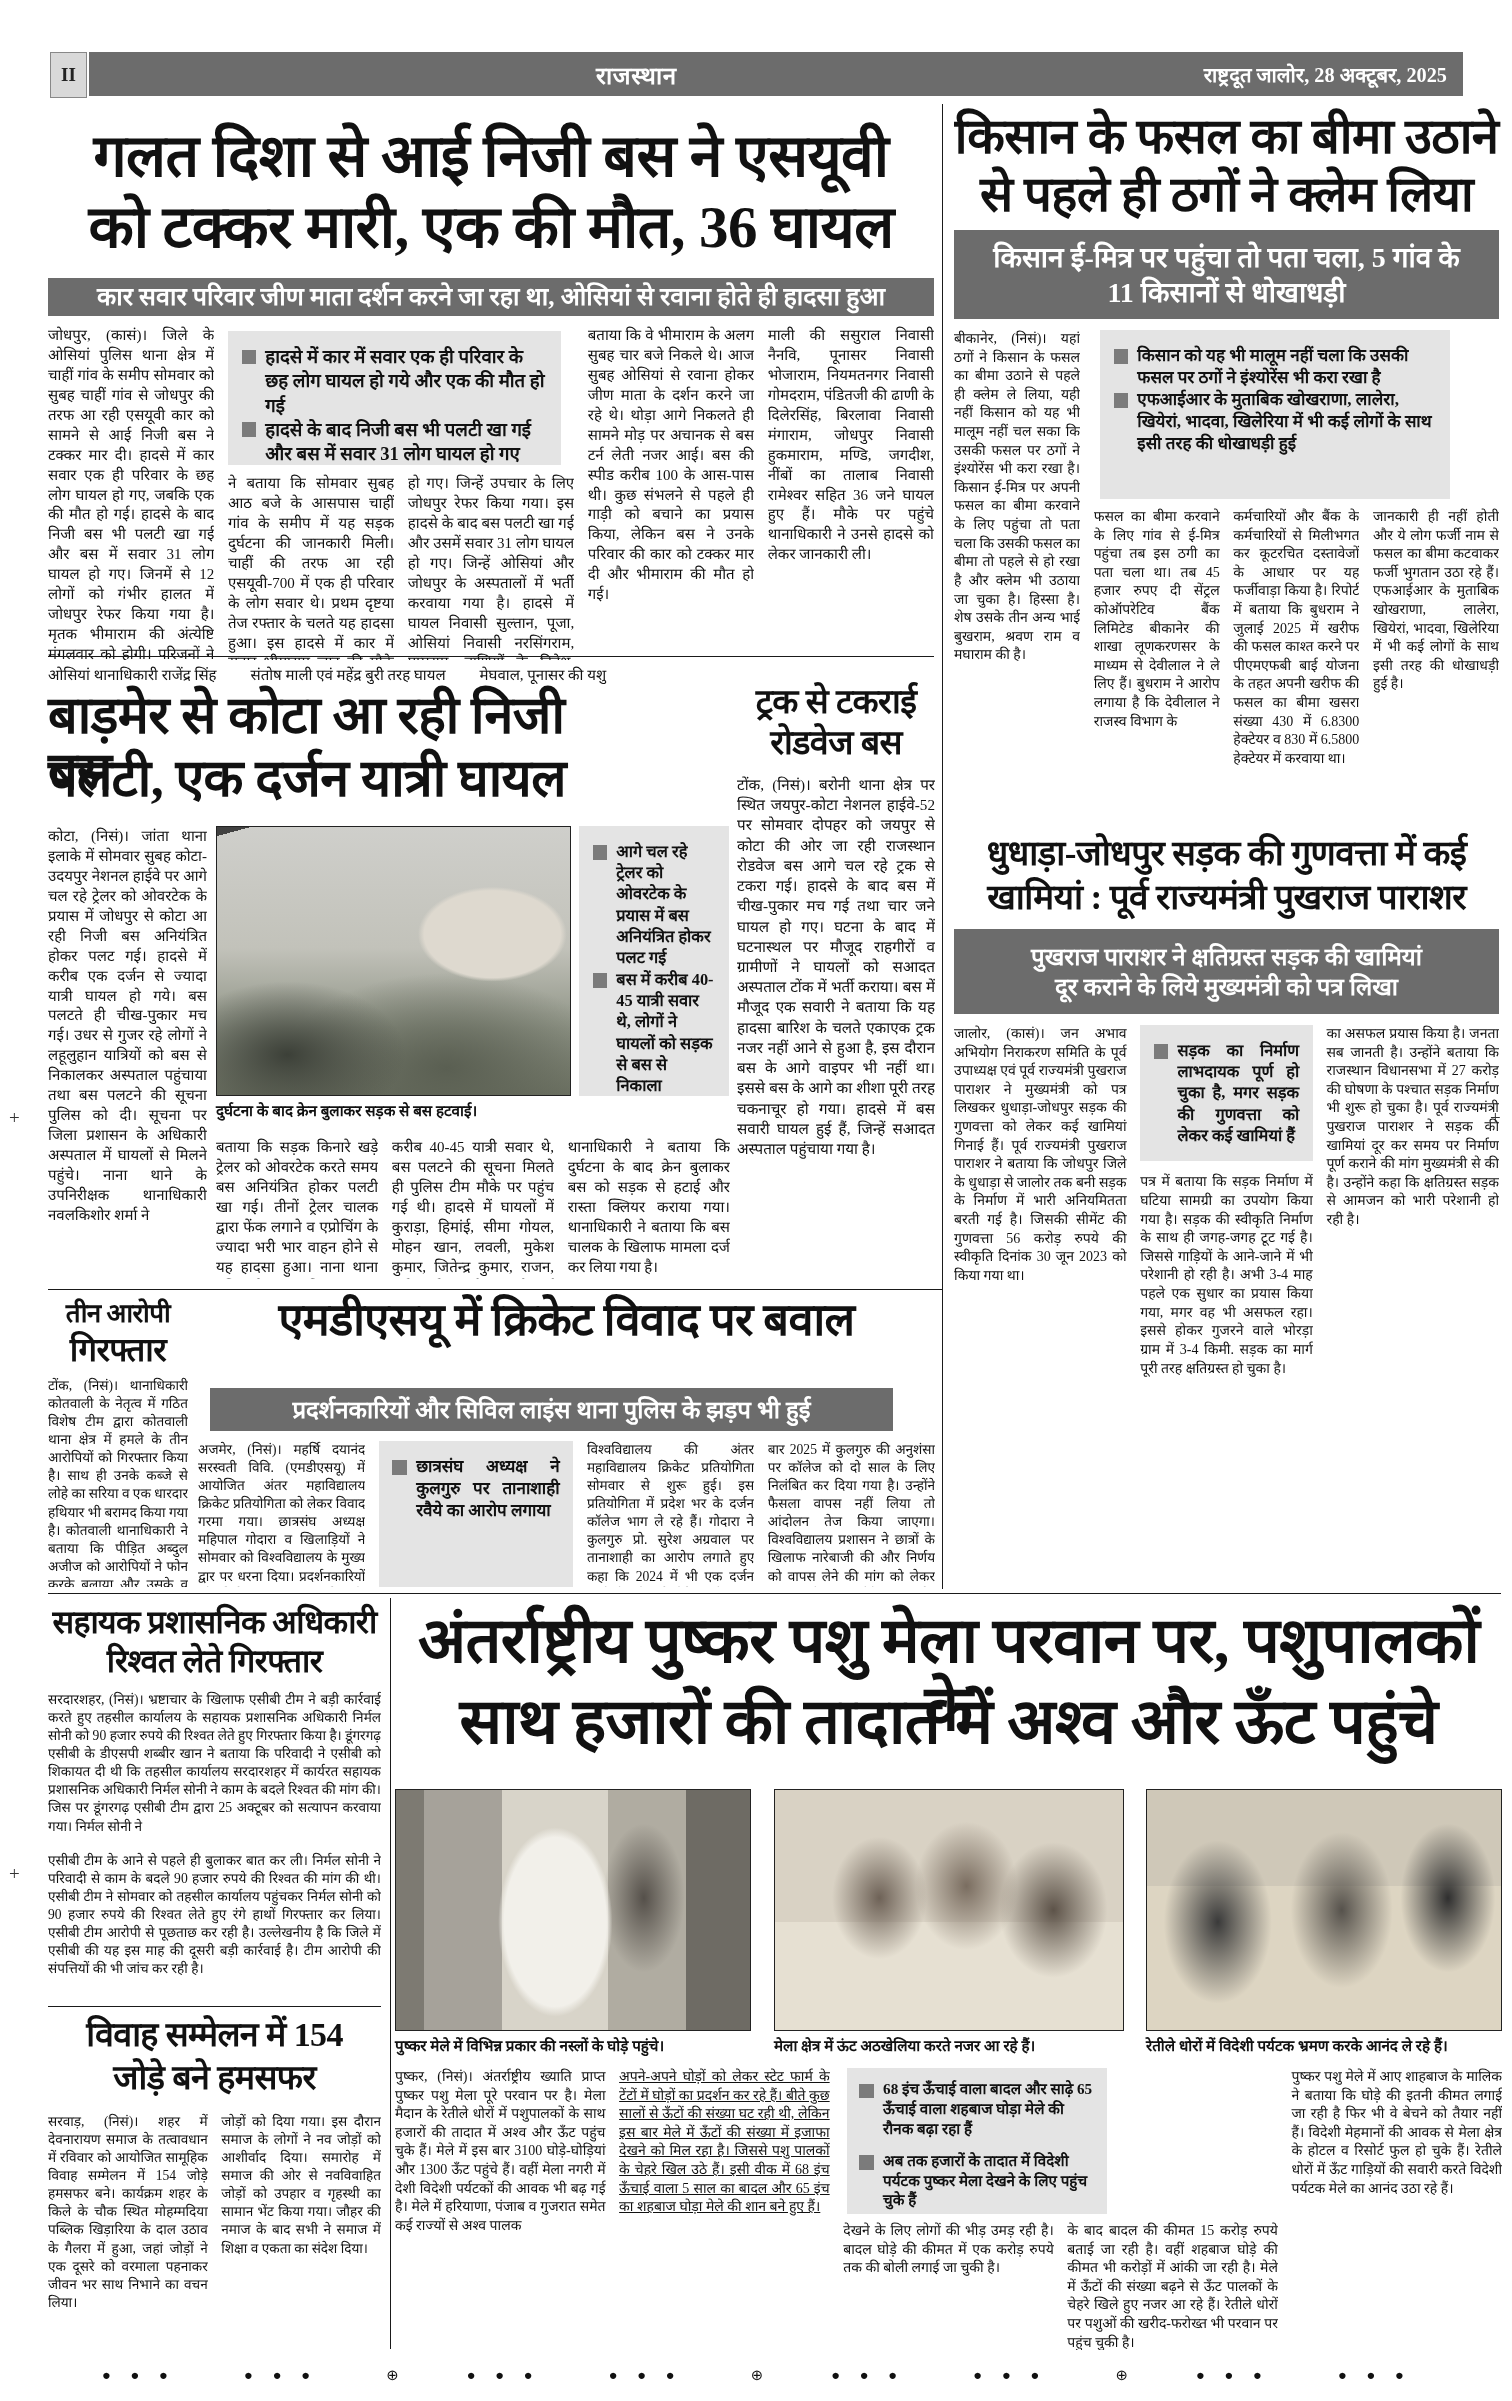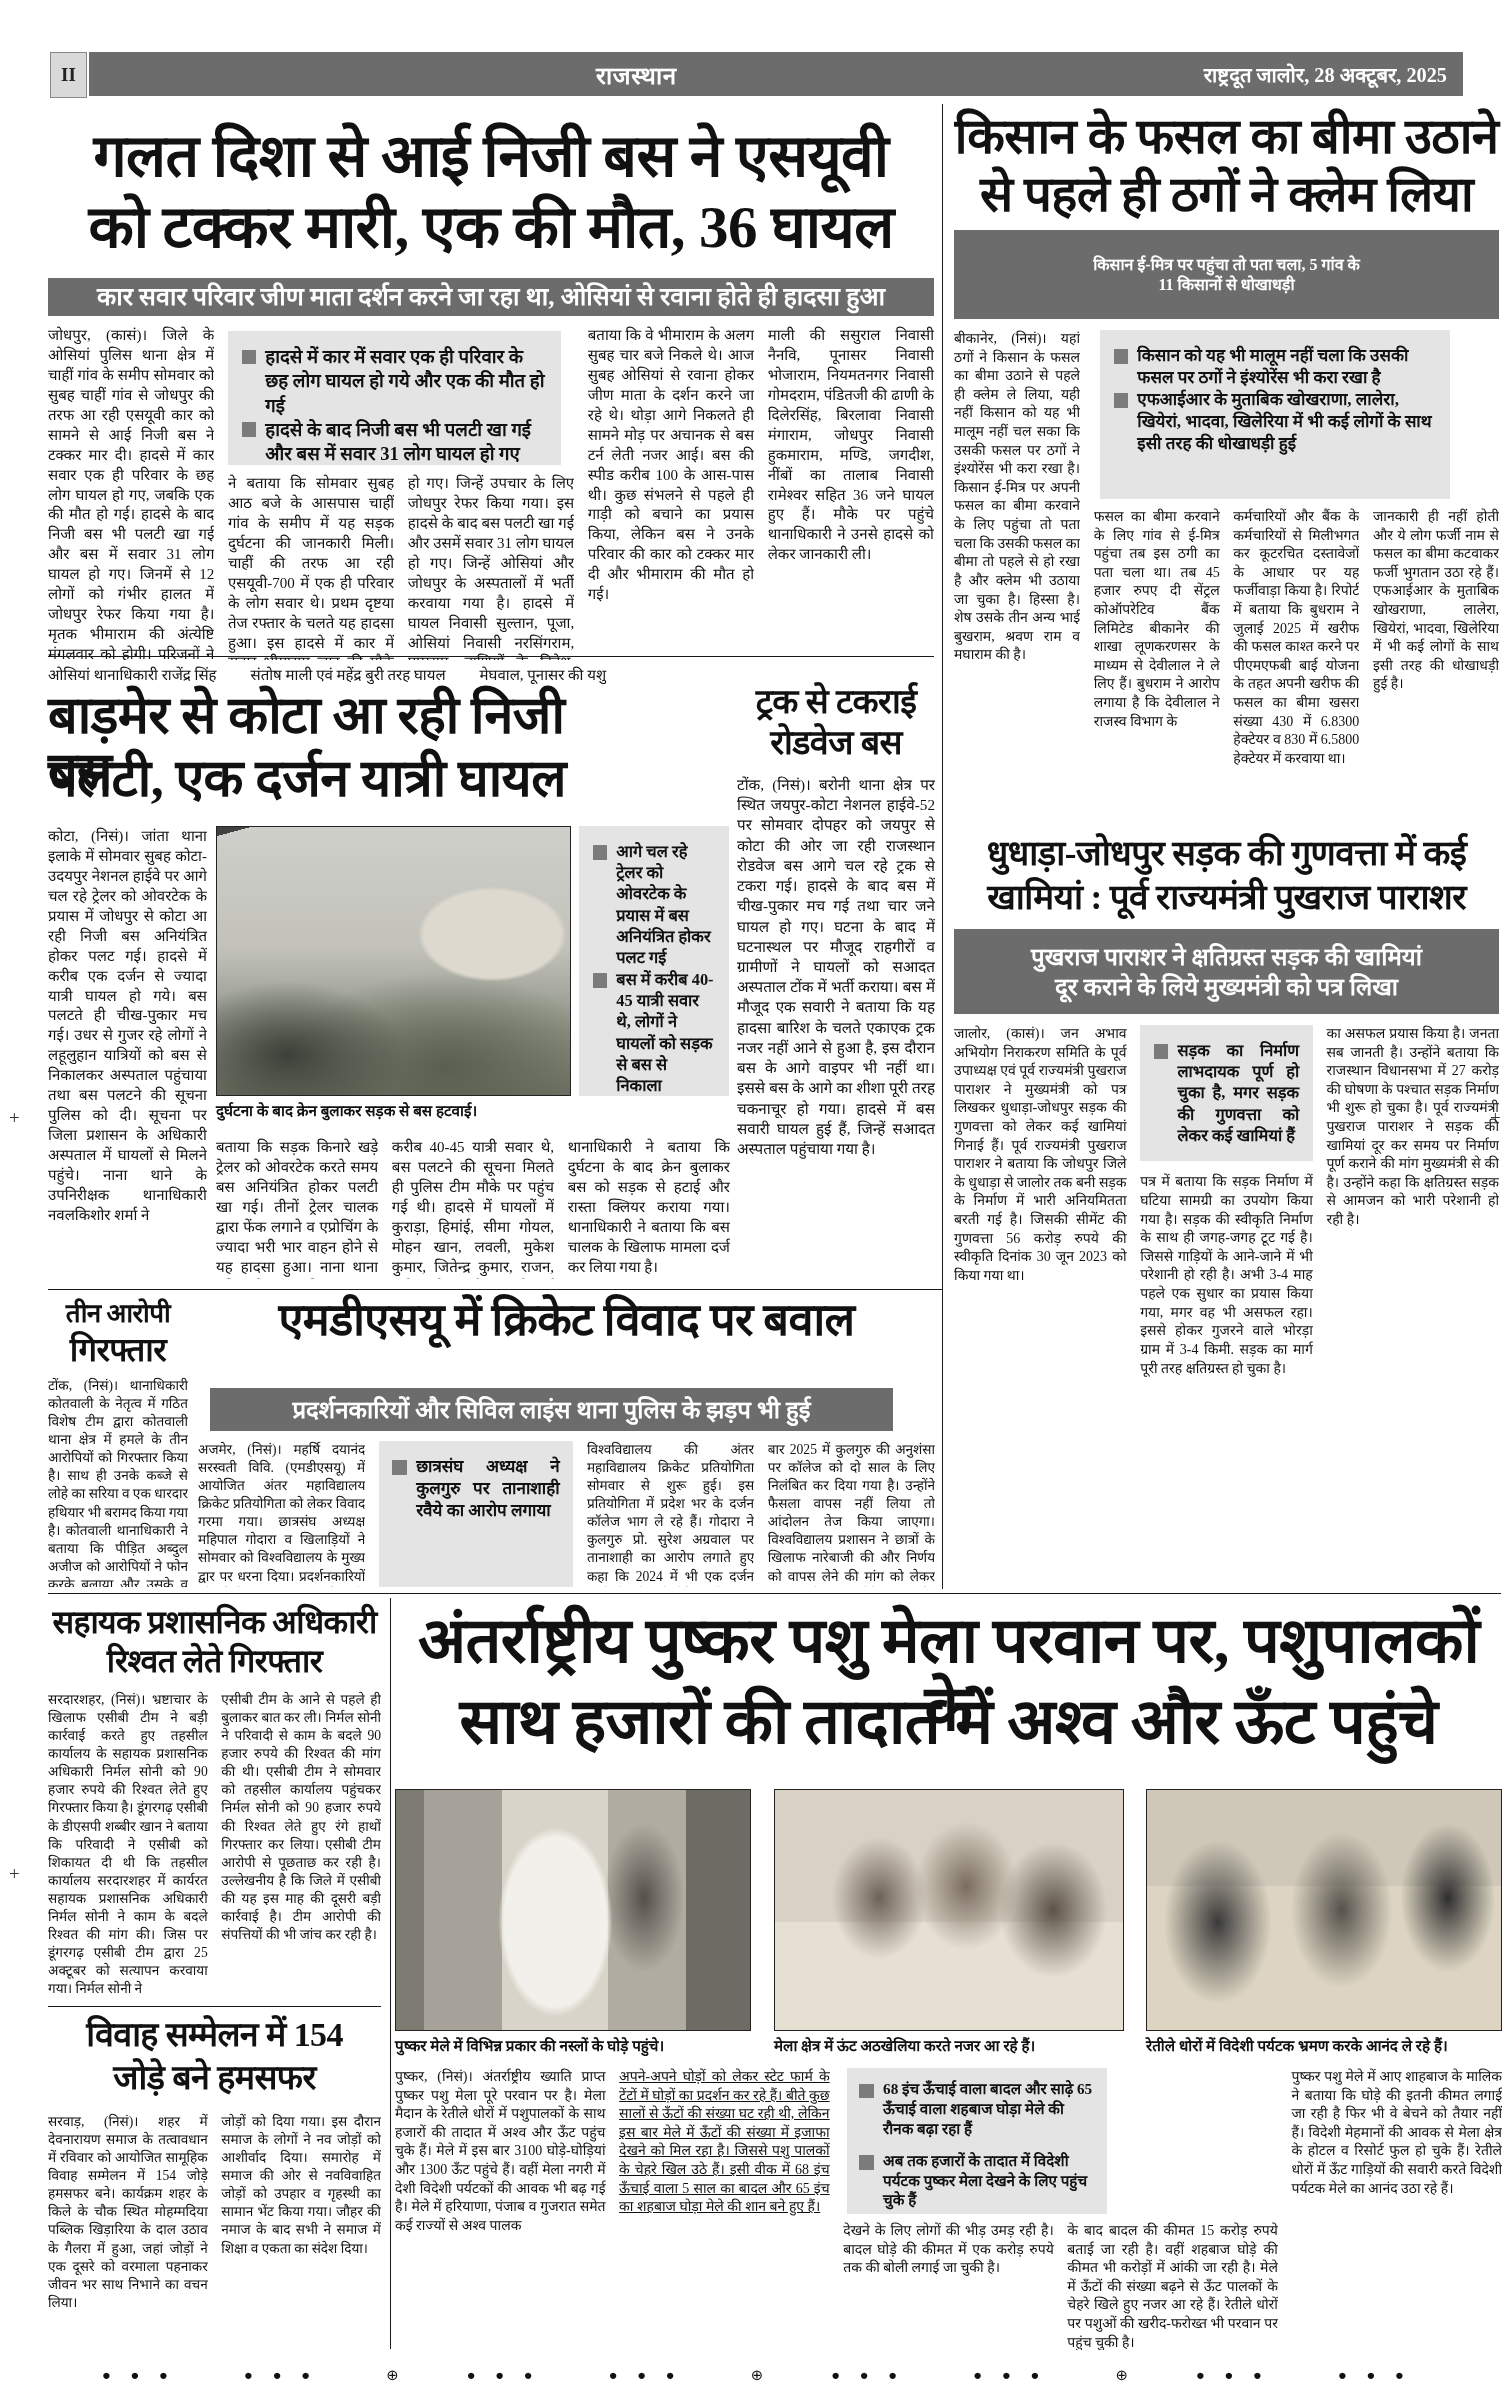--- a/index.html
+++ b/index.html
@@ -96,21 +96,21 @@
     <span>ओसियां थानाधिकारी राजेंद्र सिंह</span>
     <span>संतोष माली एवं महेंद्र बुरी तरह घायल</span>
     <span>मेघवाल, पूनासर की यशु</span>
   </div>
 
   <div class="rule-h abs" style="left:48px;top:656px;width:886px;height:1.1px;"></div>
   <div class="rule-v abs" style="left:942px;top:104px;height:1485px;width:1.1px;"></div>
 
   <div class="abs hl" style="left:954px;top:111px;width:545px;font-size:49px;">किसान के फसल का बीमा उठाने</div>
   <div class="abs hl" style="left:954px;top:169px;width:545px;font-size:49px;">से पहले ही ठगों ने क्लेम लिया</div>
-  <div class="abs kicker-bar" style="left:954px;top:230px;width:545px;height:89px;flex-direction:column;font-size:16px;">
+  <div class="abs kicker-bar" style="left:954px;top:230px;width:545px;height:89px;flex-direction:column;font-size:28px;">
     <span>किसान ई-मित्र पर पहुंचा तो पता चला, 5 गांव के</span>
     <span>11 किसानों से धोखाधड़ी</span>
   </div>
 
   <div class="abs" style="left:954px;top:330px;width:545px;height:497px;">
     <div class="panel abs" style="left:146px;top:0px;width:350px;height:169px;box-sizing:border-box;">
       <div class="bullet" style="font-size:17px;">
           <span class="sq"></span>
         <span>किसान को यह भी मालूम नहीं चला कि उसकी फसल पर ठगों ने इंश्योरेंस भी करा रखा है</span>
         </div>
@@ -194,21 +194,21 @@
     </div>
     <div class="col" style="font-size:13.6px;overflow:hidden;">विश्वविद्यालय की अंतर महाविद्यालय क्रिकेट प्रतियोगिता सोमवार से शुरू हुई। इस प्रतियोगिता में प्रदेश भर के दर्जन कॉलेज भाग ले रहे हैं। गोदारा ने कुलगुरु प्रो. सुरेश अग्रवाल पर तानाशाही का आरोप लगाते हुए कहा कि 2024 में भी एक दर्जन कॉलेजों को प्रतियोगिता से बाहर किया गया था। इस कदम से दर्जन प्रतिभाशाली खिलाड़ियों का भविष्य अधर में लटक गया है।</div>
     <div class="col" style="font-size:13.6px;overflow:hidden;">बार 2025 में कुलगुरु की अनुशंसा पर कॉलेज को दो साल के लिए निलंबित कर दिया गया है। उन्होंने फैसला वापस नहीं लिया तो आंदोलन तेज किया जाएगा। विश्वविद्यालय प्रशासन ने छात्रों के खिलाफ नारेबाजी की और निर्णय को वापस लेने की मांग को लेकर ज्ञापन सौंपा। उन्होंने कहा कि विश्वविद्यालय के इस निर्णय से दर्जनों खिलाड़ियों का भविष्य अधर में लटक गया है।</div>
   </div>
 
   <div class="rule-h abs" style="left:48px;top:1593px;width:1453px;height:1.1px;"></div>
   <div class="rule-v abs" style="left:390px;top:1598px;height:751px;width:1.1px;"></div>
 
   <div class="abs hl" style="left:48px;top:1605px;width:333px;font-size:32px;">सहायक प्रशासनिक अधिकारी</div>
   <div class="abs hl" style="left:48px;top:1644px;width:333px;font-size:32px;">रिश्वत लेते गिरफ्तार</div>
-  <div class="abs cols" style="left:48px;top:1691px;width:333px;height:308px;">
+  <div class="abs cols" style="left:48px;top:1691px;width:333px;height:308px;flex-direction:column;">
     <div class="col" style="font-size:13.6px;overflow:hidden;">सरदारशहर, (निसं)। भ्रष्टाचार के खिलाफ एसीबी टीम ने बड़ी कार्रवाई करते हुए तहसील कार्यालय के सहायक प्रशासनिक अधिकारी निर्मल सोनी को 90 हजार रुपये की रिश्वत लेते हुए गिरफ्तार किया है। डूंगरगढ़ एसीबी के डीएसपी शब्बीर खान ने बताया कि परिवादी ने एसीबी को शिकायत दी थी कि तहसील कार्यालय सरदारशहर में कार्यरत सहायक प्रशासनिक अधिकारी निर्मल सोनी ने काम के बदले रिश्वत की मांग की। जिस पर डूंगरगढ़ एसीबी टीम द्वारा 25 अक्टूबर को सत्यापन करवाया गया। निर्मल सोनी ने</div>
     <div class="col" style="font-size:13.6px;overflow:hidden;">एसीबी टीम के आने से पहले ही बुलाकर बात कर ली। निर्मल सोनी ने परिवादी से काम के बदले 90 हजार रुपये की रिश्वत की मांग की थी। एसीबी टीम ने सोमवार को तहसील कार्यालय पहुंचकर निर्मल सोनी को 90 हजार रुपये की रिश्वत लेते हुए रंगे हाथों गिरफ्तार कर लिया। एसीबी टीम आरोपी से पूछताछ कर रही है। उल्लेखनीय है कि जिले में एसीबी की यह इस माह की दूसरी बड़ी कार्रवाई है। टीम आरोपी की संपत्तियों की भी जांच कर रही है।</div>
   </div>
 
   <div class="rule-h abs" style="left:48px;top:2006px;width:333px;height:1.1px;"></div>
 
   <div class="abs hl" style="left:48px;top:2017px;width:333px;font-size:34px;">विवाह सम्मेलन में 154</div>
   <div class="abs hl" style="left:48px;top:2060px;width:333px;font-size:34px;">जोड़े बने हमसफर</div>
   <div class="abs cols" style="left:48px;top:2113px;width:333px;height:237px;">
     <div class="col" style="font-size:13.6px;overflow:hidden;">सरवाड़, (निसं)। शहर में देवनारायण समाज के तत्वावधान में रविवार को आयोजित सामूहिक विवाह सम्मेलन में 154 जोड़े हमसफर बने। कार्यक्रम शहर के किले के चौक स्थित मोहम्मदिया पब्लिक खिड़ारिया के दाल उठाव के गैलरा में हुआ, जहां जोड़ों ने एक दूसरे को वरमाला पहनाकर जीवन भर साथ निभाने का वचन लिया।</div>

